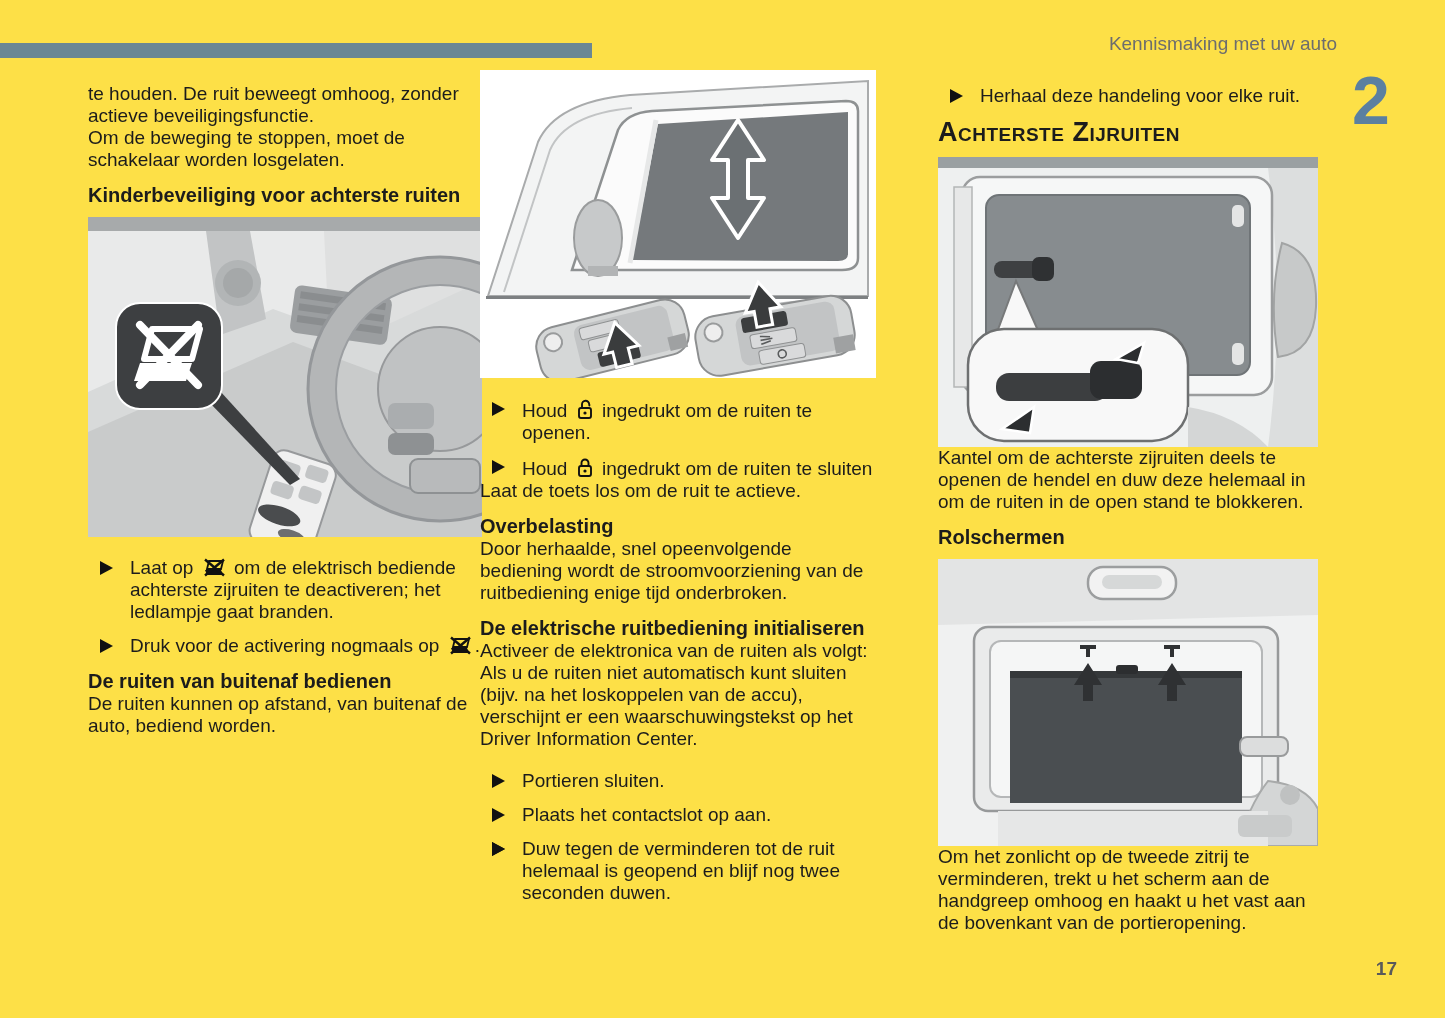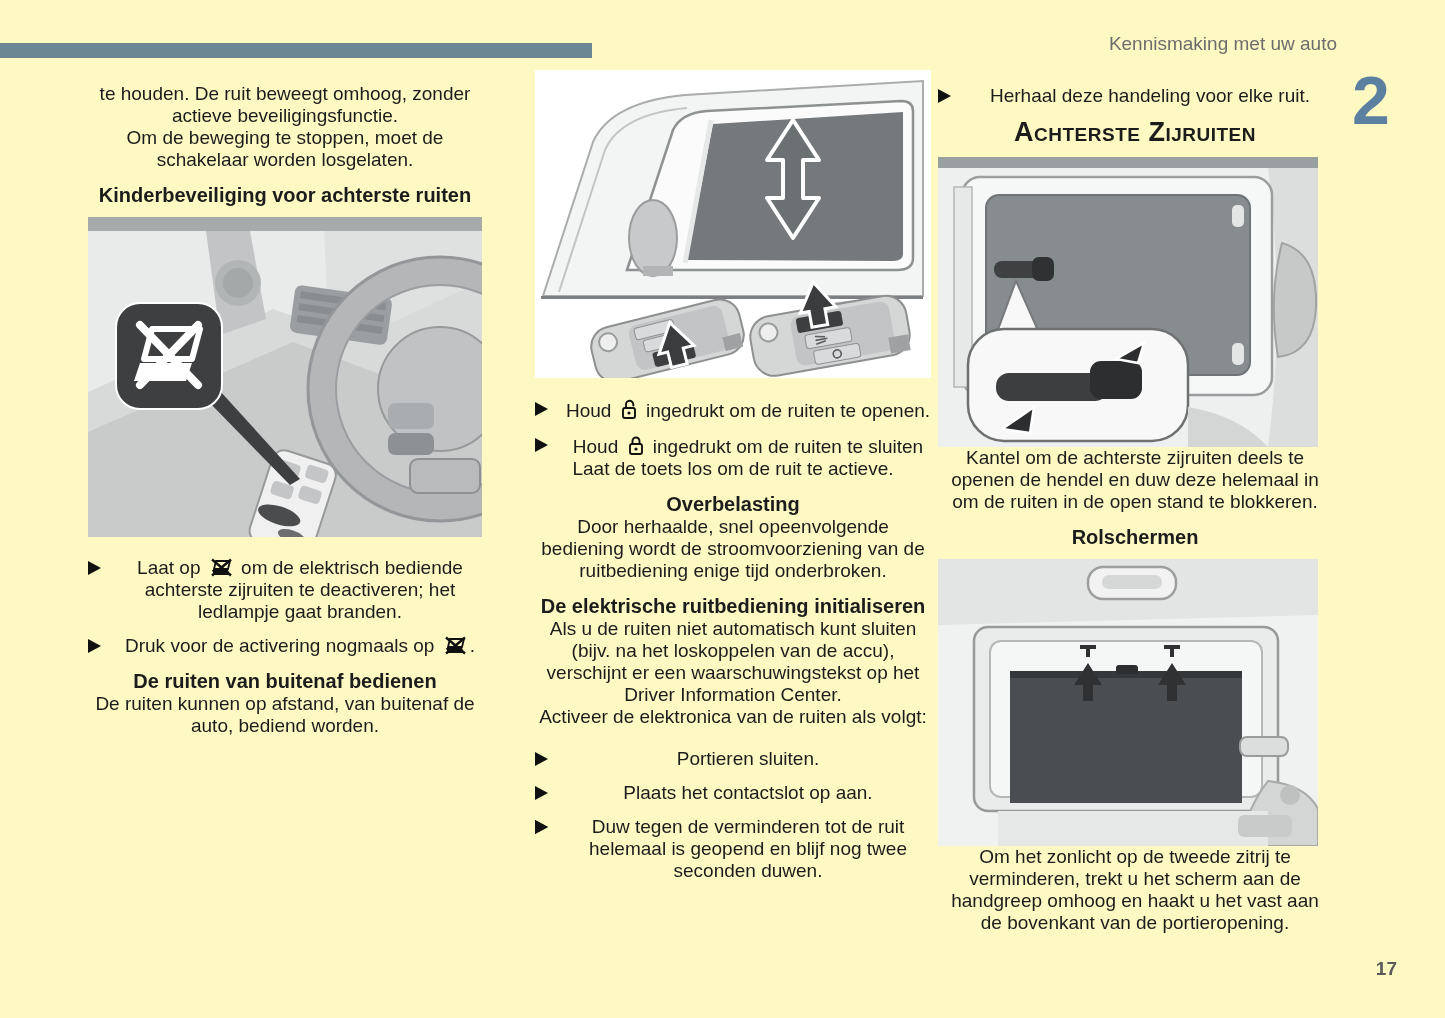--- a/index.html
+++ b/index.html
@@ -1,38 +1,38 @@
 <!DOCTYPE html>
 <html><head>
 <meta charset="utf-8">
 <style>
   * { margin:0; padding:0; box-sizing:border-box; }
   html,body { background:#ffffff; }
   .page {
-    position:relative; width:1445px; height:1018px; background:#fef9c3;
+    position:relative; width:1445px; height:1018px; background:#fde047;
     font-family:"Liberation Sans", sans-serif; color:#1c1c1c; overflow:hidden;
   }
   .accent-bar { position:absolute; left:0; top:43px; width:592px; height:15px; background:#6b8794; }
   .running-head { position:absolute; top:33px; right:108px; font-size:19px; color:#6d6d6d; }
   .chapter-num { position:absolute; left:1352px; top:66px; font-size:68px; font-weight:800; color:#5b80a0; line-height:1; }
   .page-num { position:absolute; right:48px; top:958px; font-size:19px; font-weight:700; color:#5a5a5a; }
 
-  .col { position:absolute; font-size:19px; line-height:22px;text-align:center; }
+  .col { position:absolute; font-size:19px; line-height:22px; }
   .col-left   { left:88px;  top:83px; width:394px; }
-  .col-mid    { left:535px; top:70px; width:396px; }
+  .col-mid    { left:480px; top:70px; width:396px; }
   .col-right  { left:938px; top:85px; width:394px; }
 
   p.body { margin:0; }
   .subhead { font-size:20px; font-weight:700; margin-top:13px; line-height:23px; }
   .section-head { font-size:27px; font-weight:800; font-variant:small-caps; letter-spacing:0.5px; margin-top:10px; line-height:30px; }
 
   .fig { display:block; }
   .fig svg { display:block; }
 
-  .bullet { position:relative; padding-left:30px; margin-top:12px; }
+  .bullet { position:relative; padding-left:30px; margin-top:12px;margin-left:12px; }
   .bullet.first { margin-top:20px; }
   .tri {
     position:absolute; left:0; top:4px; width:0; height:0;
     border-top:7px solid transparent; border-bottom:7px solid transparent; border-left:13px solid #111;
   }
   .inline-ico { display:inline-block; vertical-align:-3px; margin:0 3px; }
 
   .mt6 { margin-top:6px; } .mt10 { margin-top:10px; } .mt14 { margin-top:14px; }
 </style>
 </head>
@@ -187,22 +187,22 @@
       </svg>
       <span>ingedrukt om de ruiten te sluiten</span>
     </div>
 
     <p class="body mt14">Laat de toets los om de ruit te actieve.</p>
 
     <div class="subhead">Overbelasting</div>
     <p class="body mt6">Door herhaalde, snel opeenvolgende bediening wordt de stroomvoorziening van de ruitbediening enige tijd onderbroken.</p>
 
     <div class="subhead">De elektrische ruitbediening initialiseren</div>
+    <p class="body">Activeer de elektronica van de ruiten als volgt:</p>
     <p class="body mt6">Als u de ruiten niet automatisch kunt sluiten (bijv. na het loskoppelen van de accu), verschijnt er een waarschuwingstekst op het Driver Information Center.</p>
-    <p class="body">Activeer de elektronica van de ruiten als volgt:</p>
 
     <div class="bullet first">
       <span class="tri"></span>
       <span>Portieren sluiten.</span>
     </div>
     <div class="bullet">
       <span class="tri"></span>
       <span>Plaats het contactslot op aan.</span>
     </div>
     <div class="bullet">

